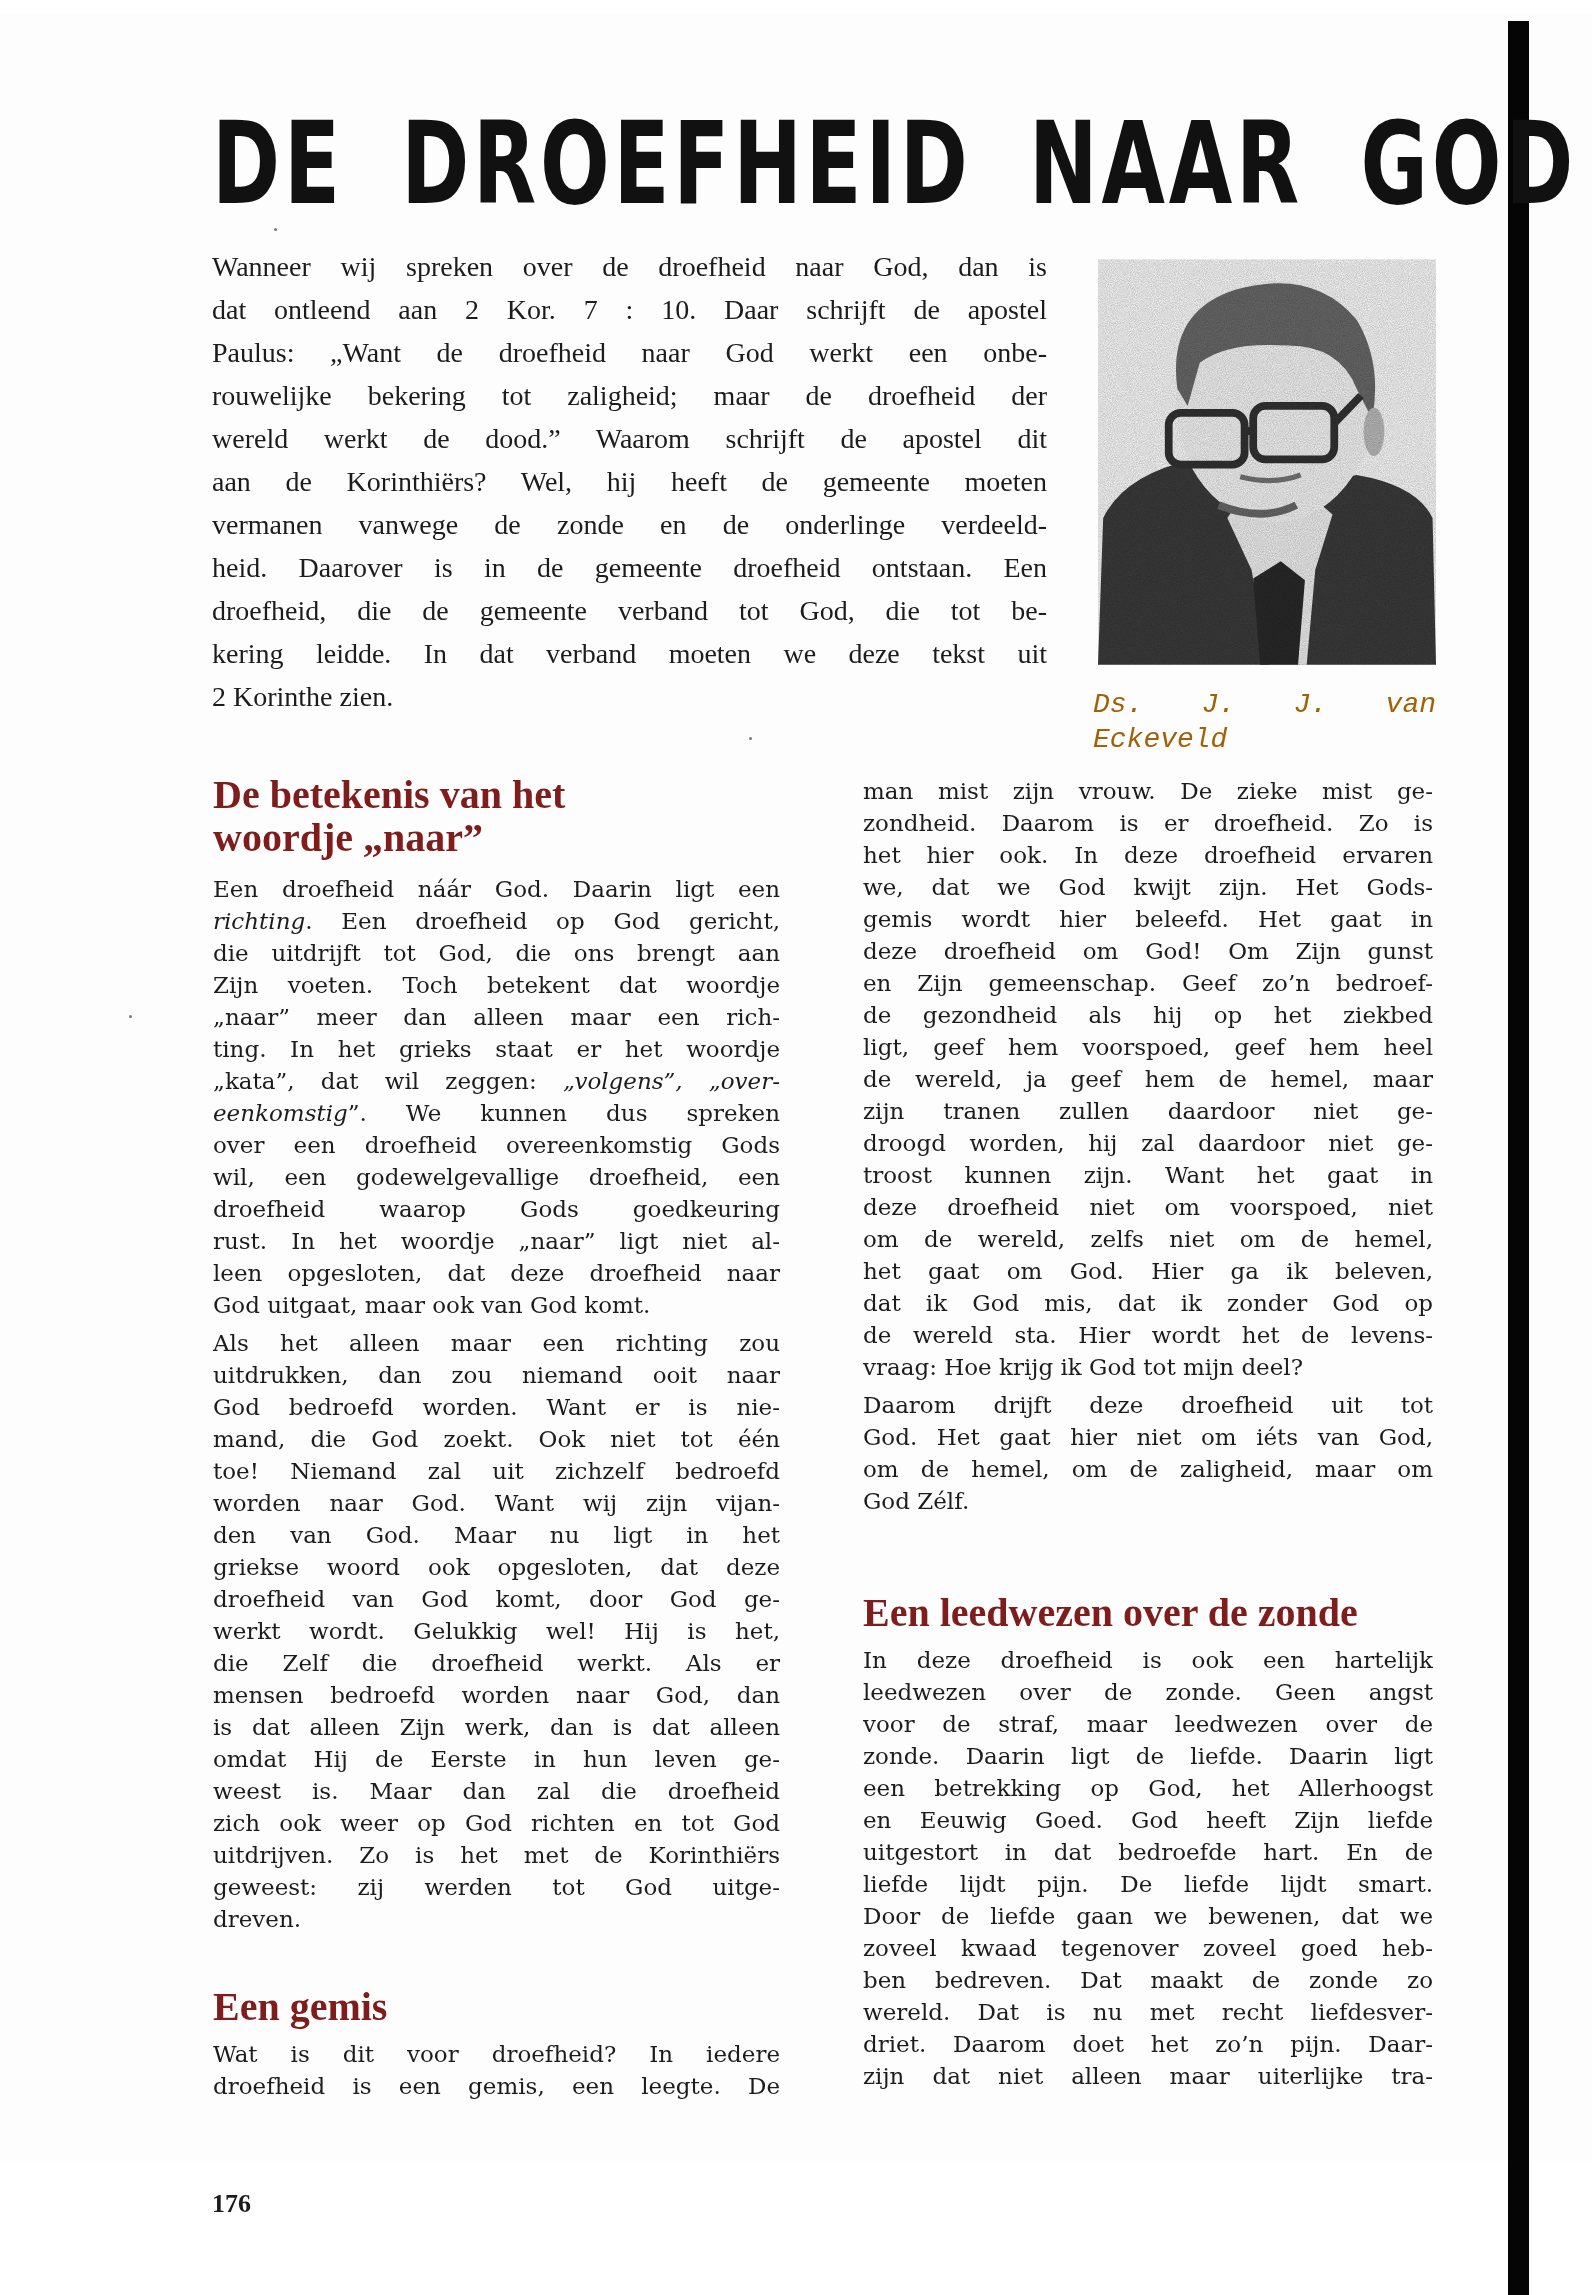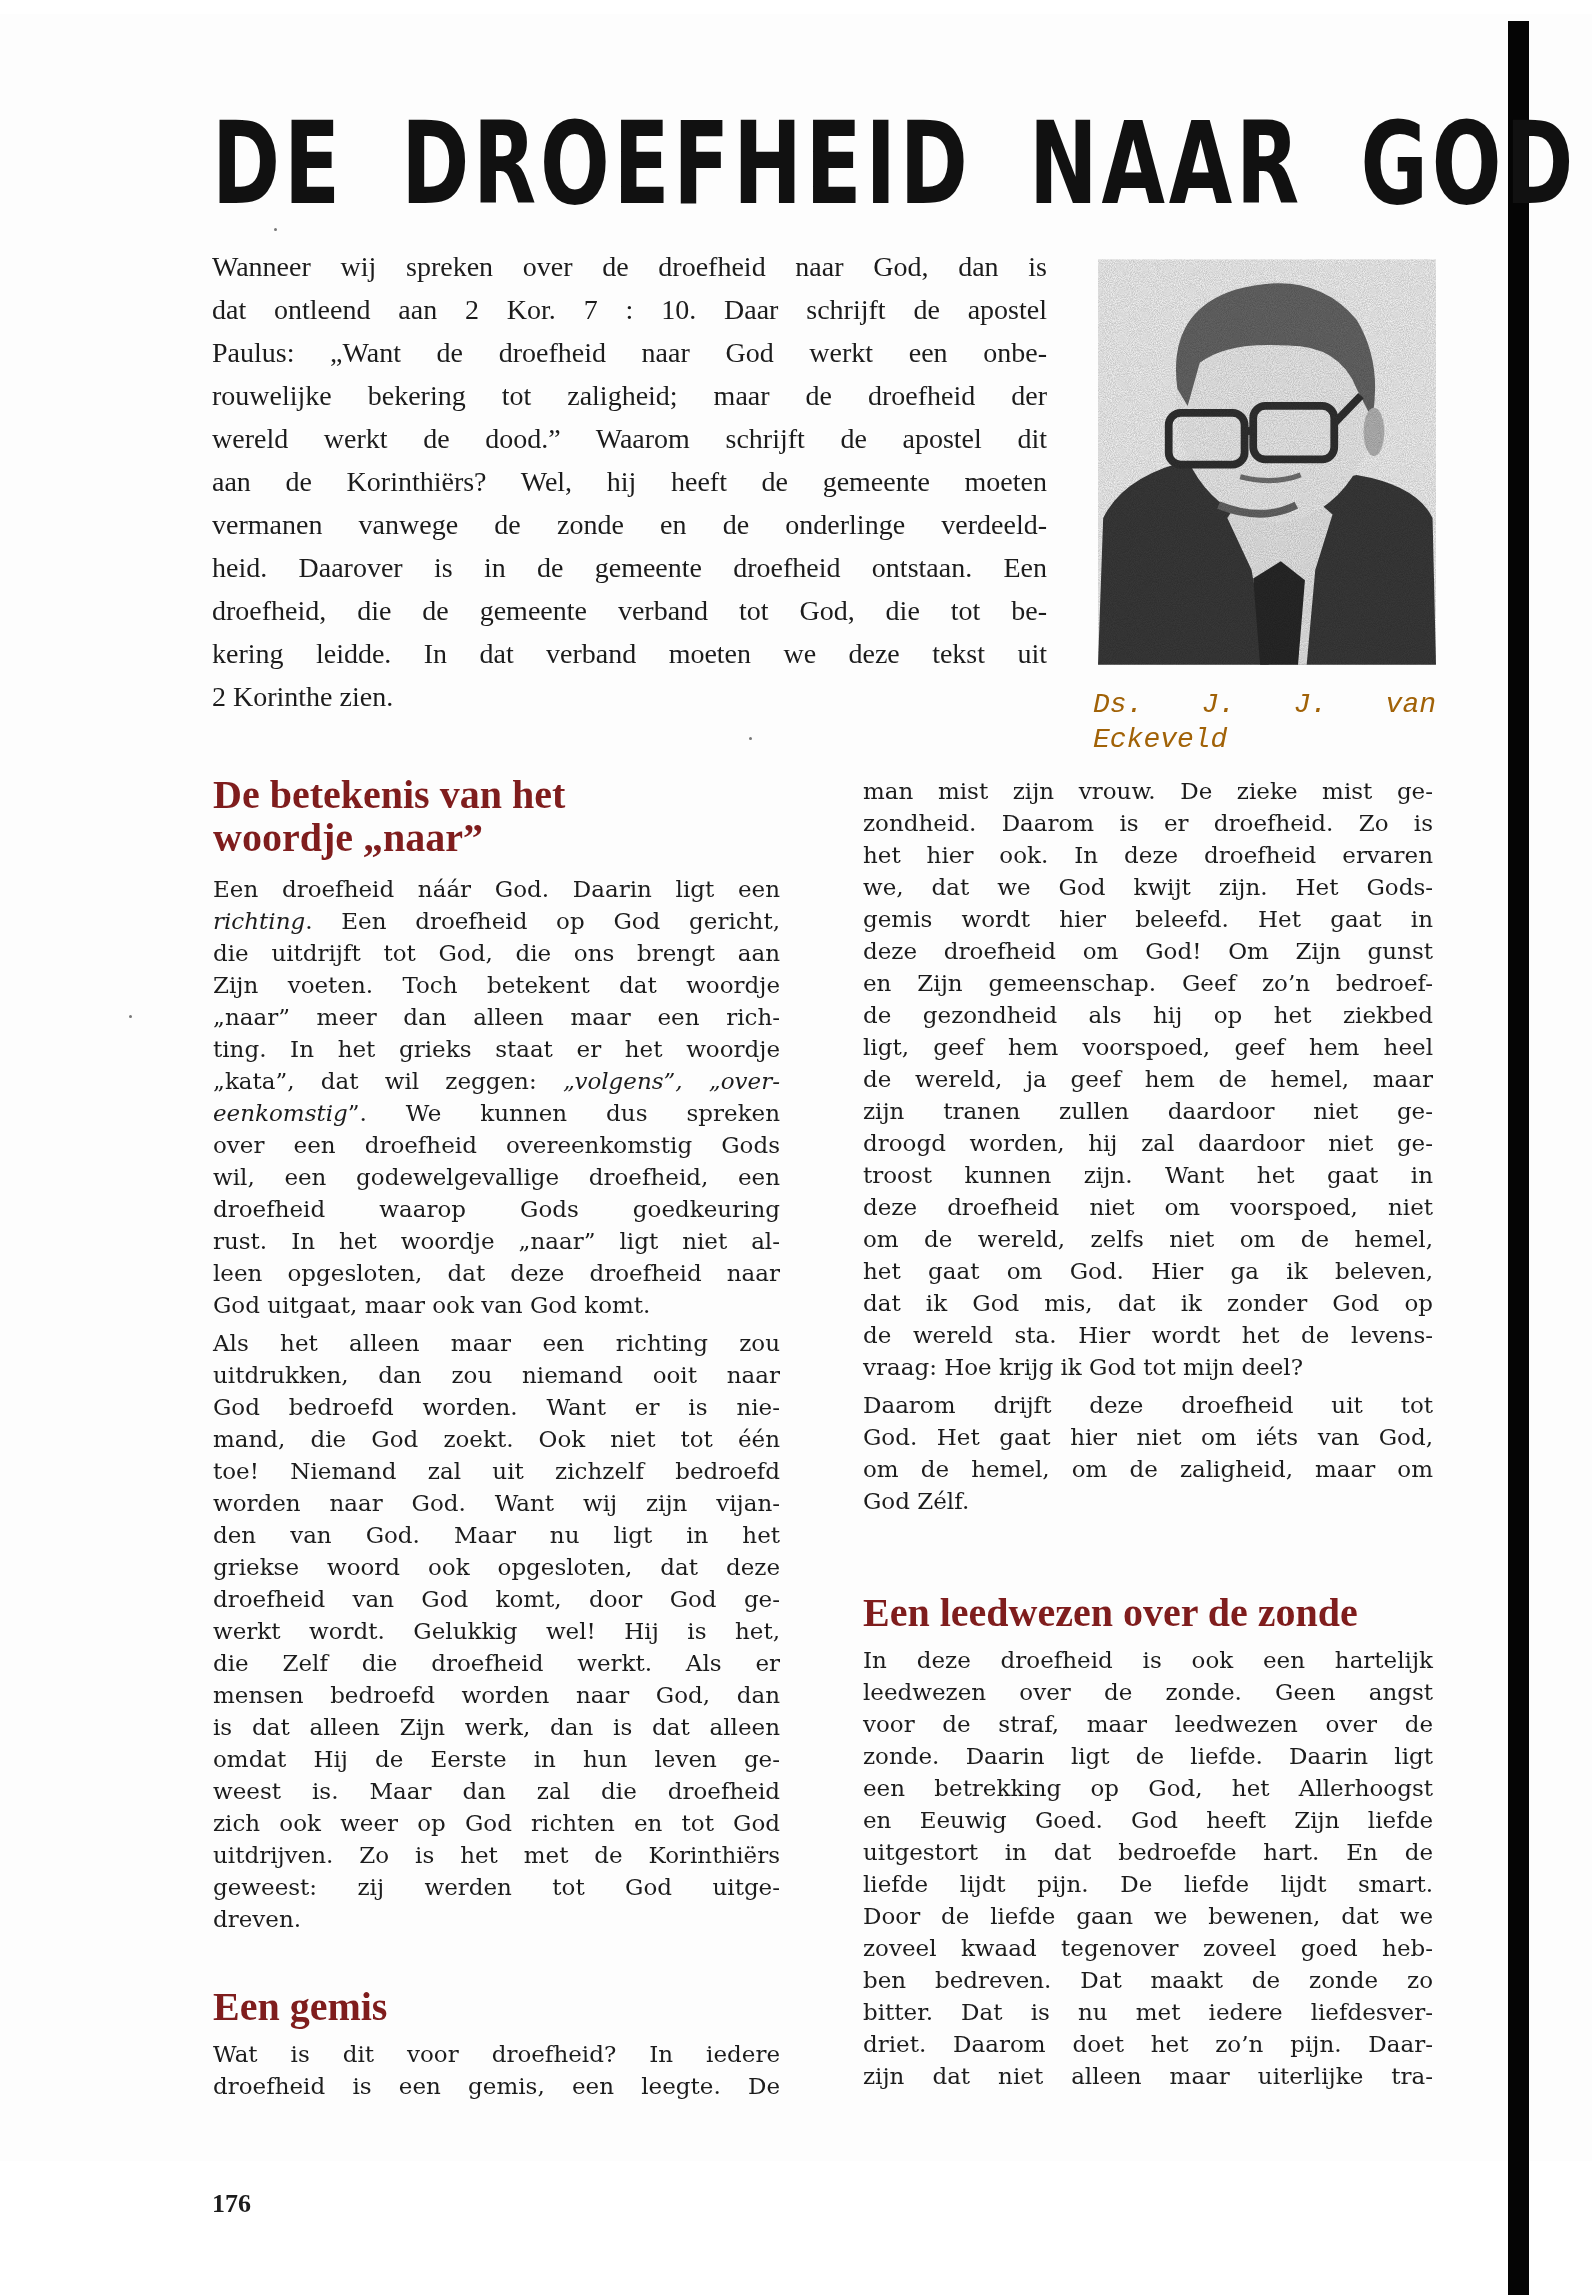--- a/index.html
+++ b/index.html
@@ -177,21 +177,21 @@
     <span class="ln">leedwezen over de zonde. Geen angst</span>
     <span class="ln">voor de straf, maar leedwezen over de</span>
     <span class="ln">zonde. Daarin ligt de liefde. Daarin ligt</span>
     <span class="ln">een betrekking op God, het Allerhoogst</span>
     <span class="ln">en Eeuwig Goed. God heeft Zijn liefde</span>
     <span class="ln">uitgestort in dat bedroefde hart. En de</span>
     <span class="ln">liefde lijdt pijn. De liefde lijdt smart.</span>
     <span class="ln">Door de liefde gaan we bewenen, dat we</span>
     <span class="ln">zoveel kwaad tegenover zoveel goed heb-</span>
     <span class="ln">ben bedreven. Dat maakt de zonde zo</span>
-    <span class="ln">bitter. Dat is nu met iedere liefdesver-</span>
+    <span class="ln">wereld. Dat is nu met recht liefdesver-</span>
     <span class="ln">driet. Daarom doet het zo’n pijn. Daar-</span>
     <span class="ln">zijn dat niet alleen maar uiterlijke tra-</span>
   </div>
 
   <div class="page-number">176</div>
 
   <span class="speck" style="left:129px;top:1001px"></span>
   <span class="speck" style="left:749px;top:723px"></span>
   <span class="speck" style="left:274px;top:214px"></span>
 </div>

